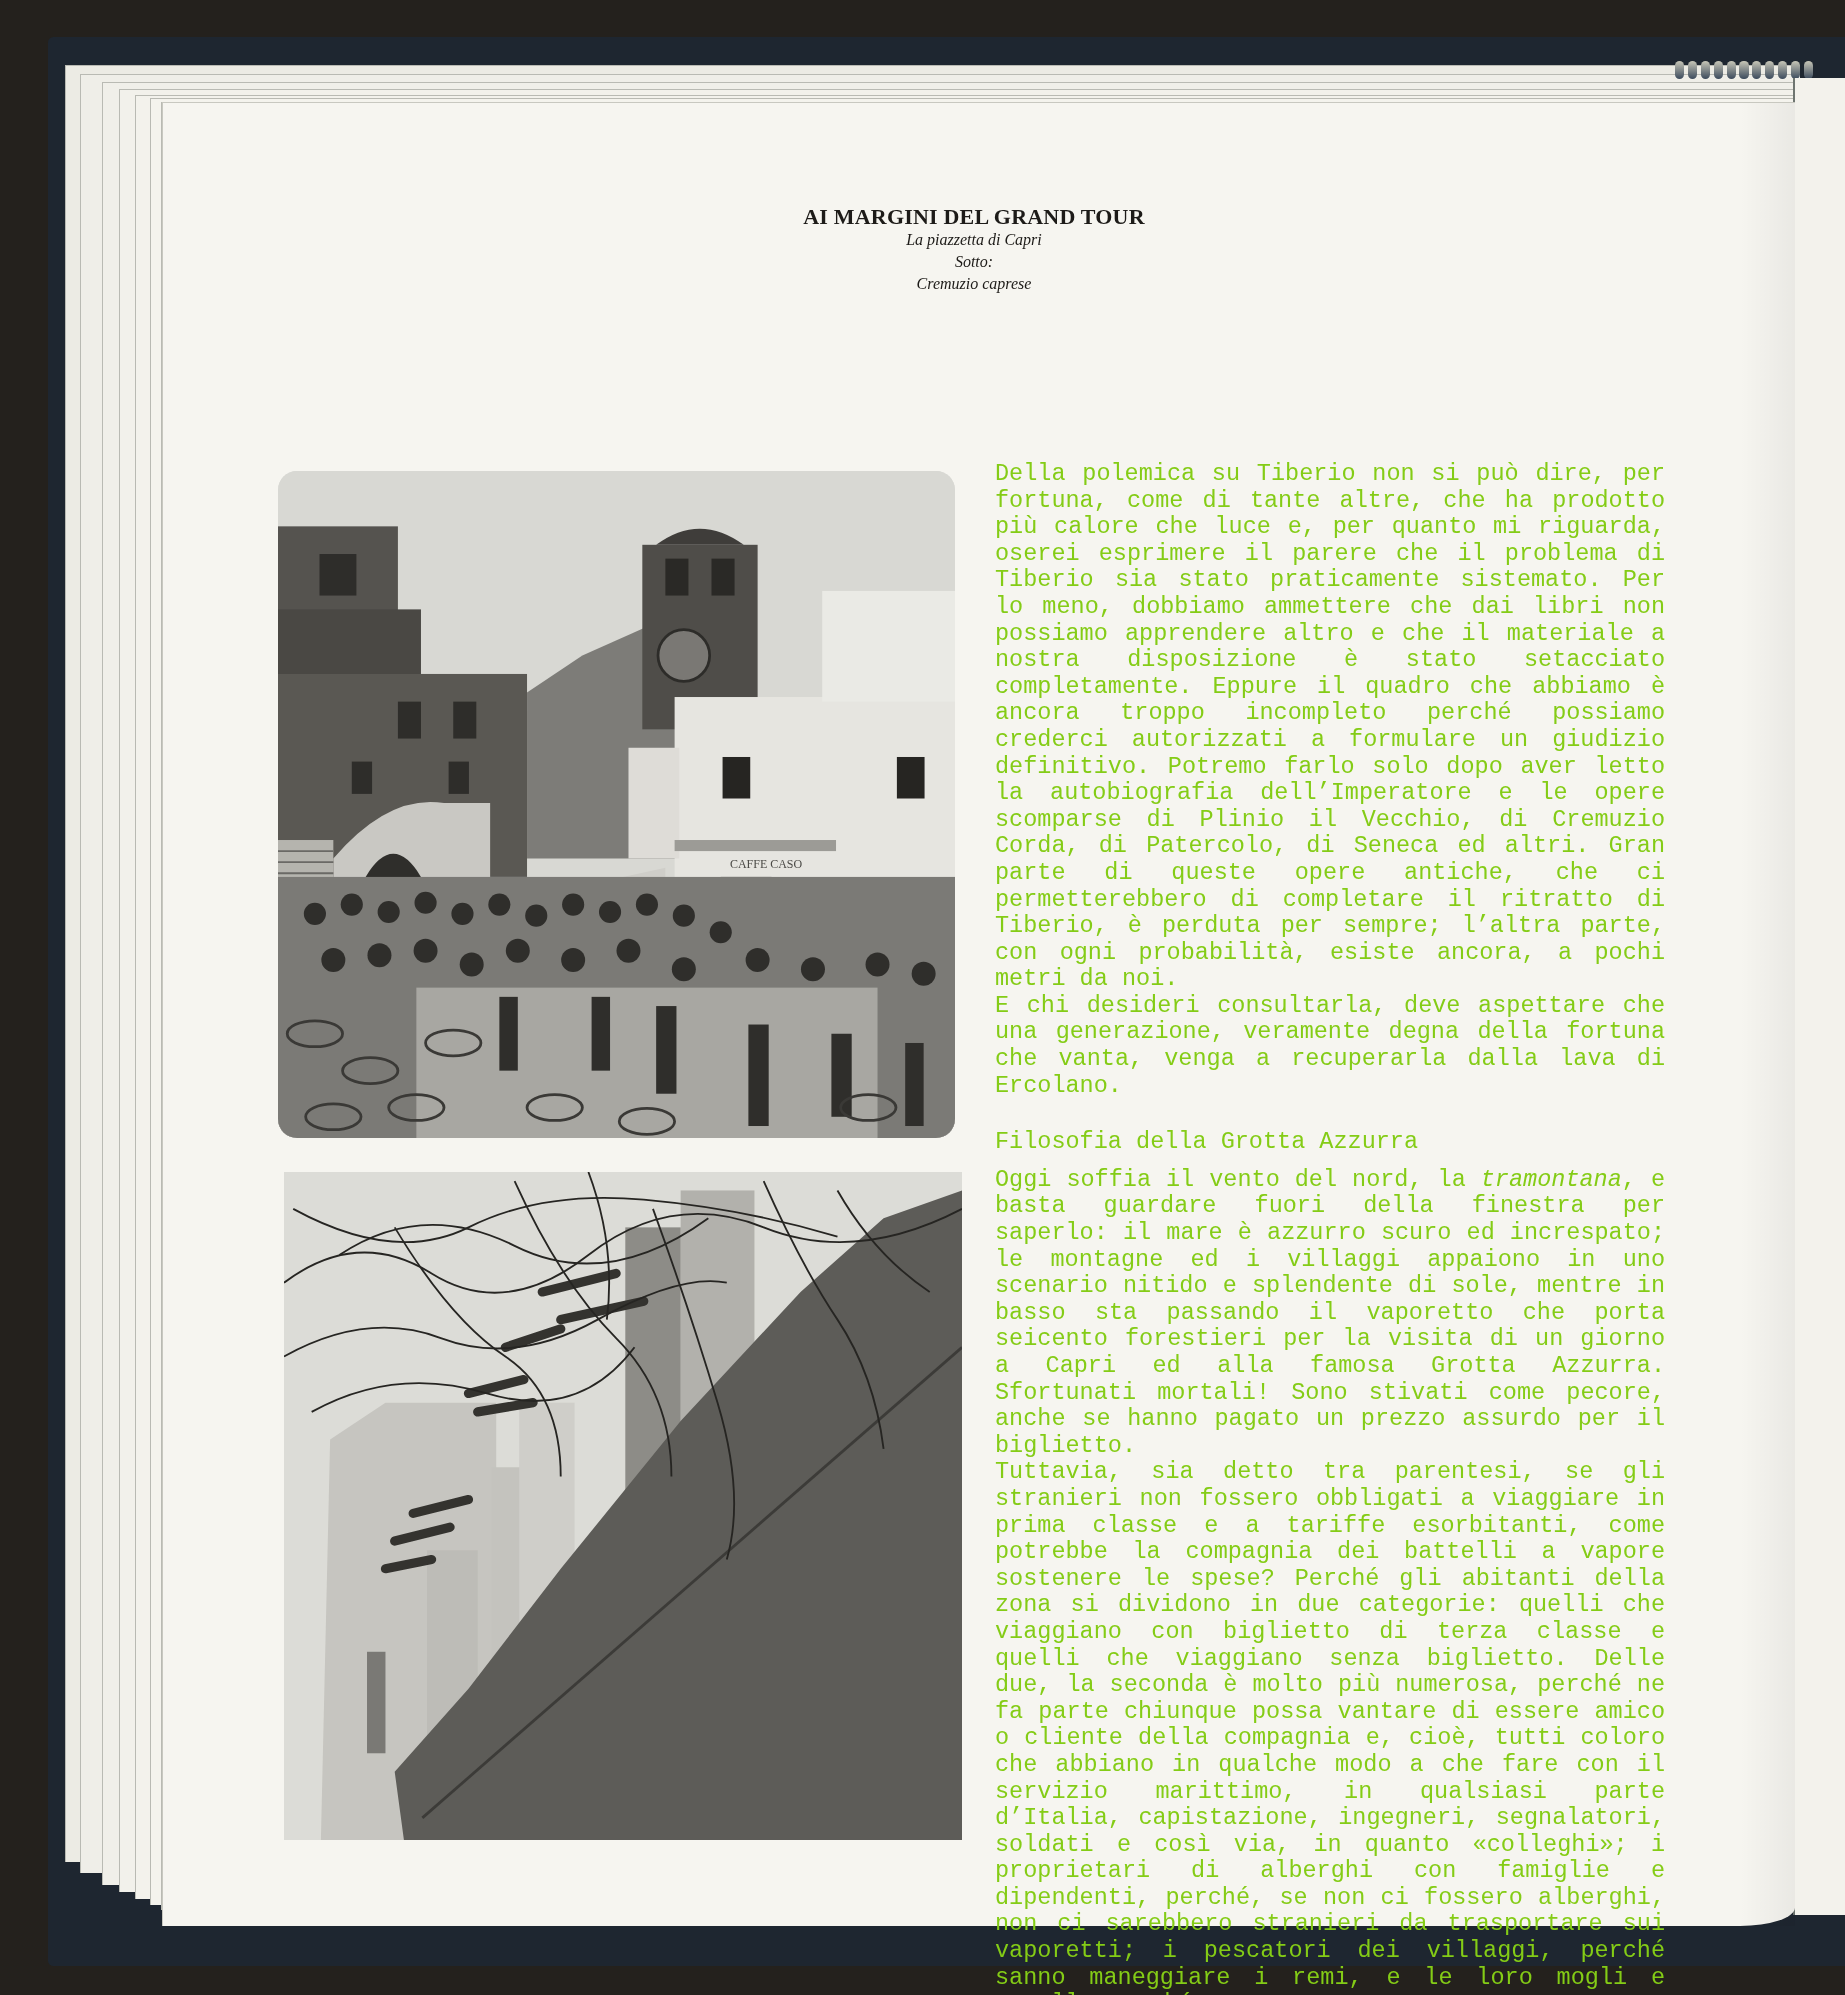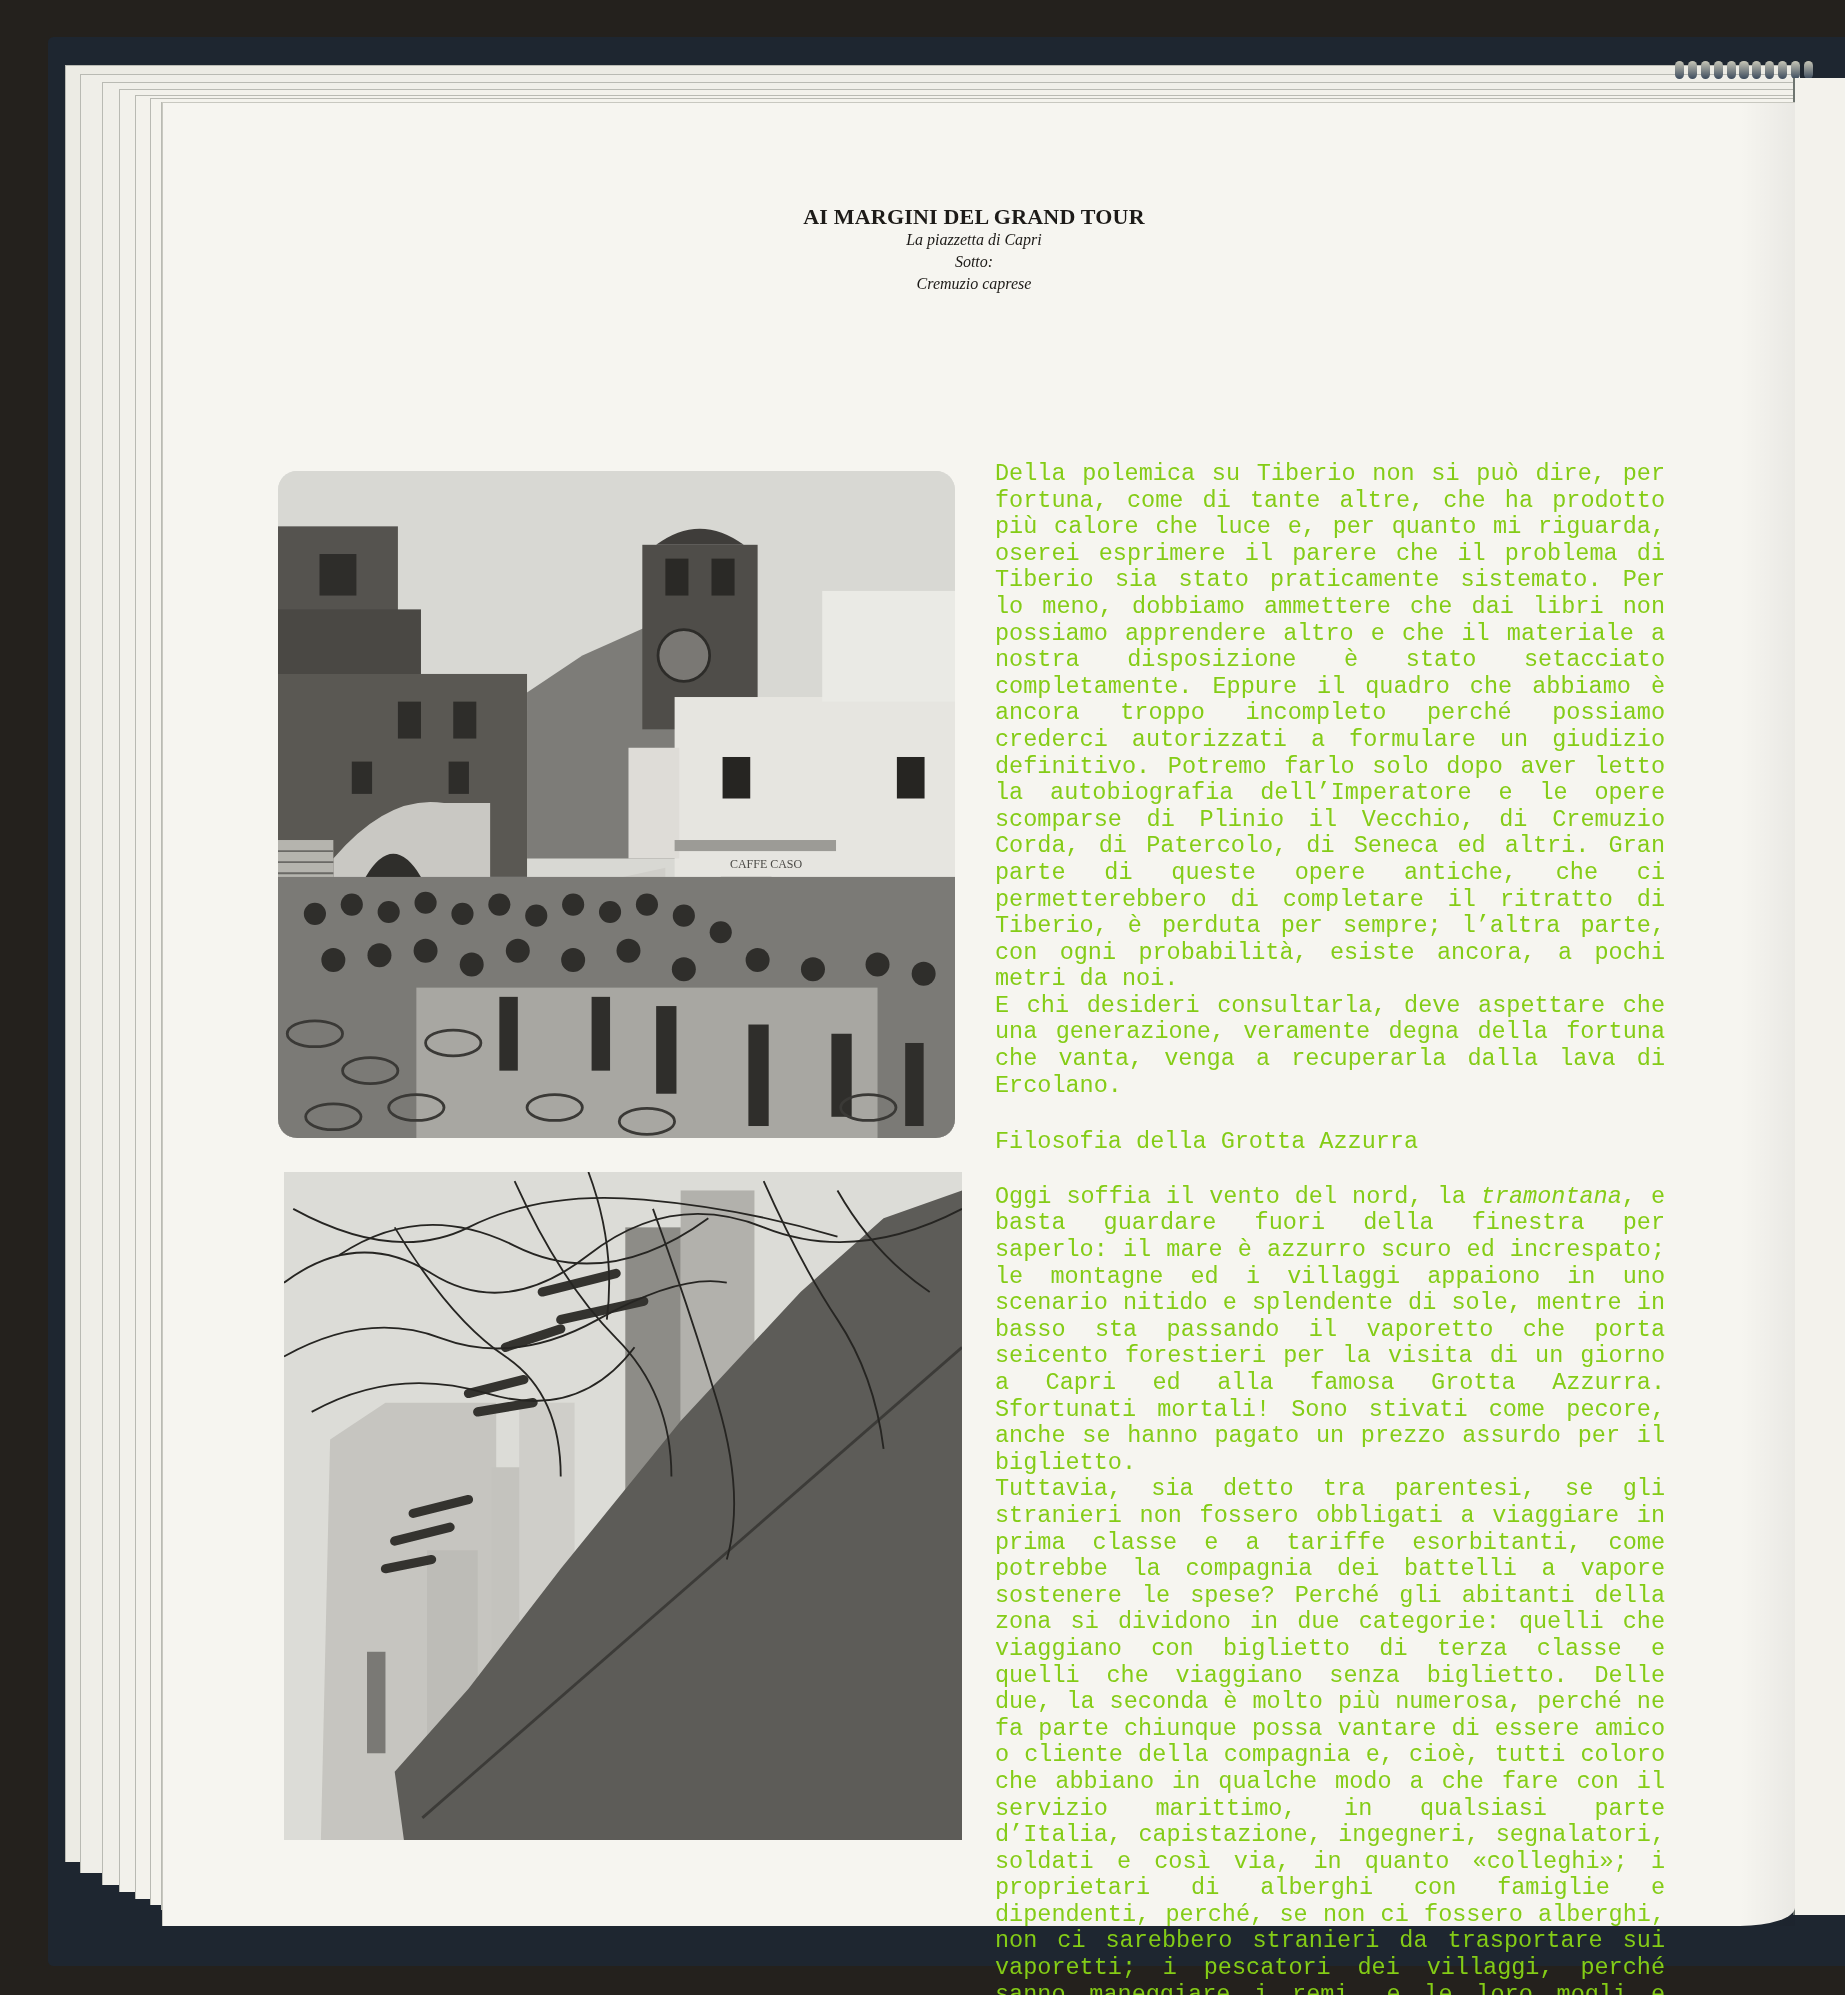--- a/index.html
+++ b/index.html
@@ -156,21 +156,21 @@
       margin: 0;
       text-align: justify;
       text-align-last: left;
       hyphens: manual;
     }
     .column p.cont {
       text-indent: 0;
     }
     .column .subhead {
       margin-top: 30px;
-      margin-bottom: 28px;
+      margin-bottom: 11px;
       font-size: 23.5px;
       line-height: 26.6px;
     }
     .column em { font-style: italic; margin-top: 16px; }
   </style>
 </head>
 <body>
 
 <div class="cover"></div>
 

